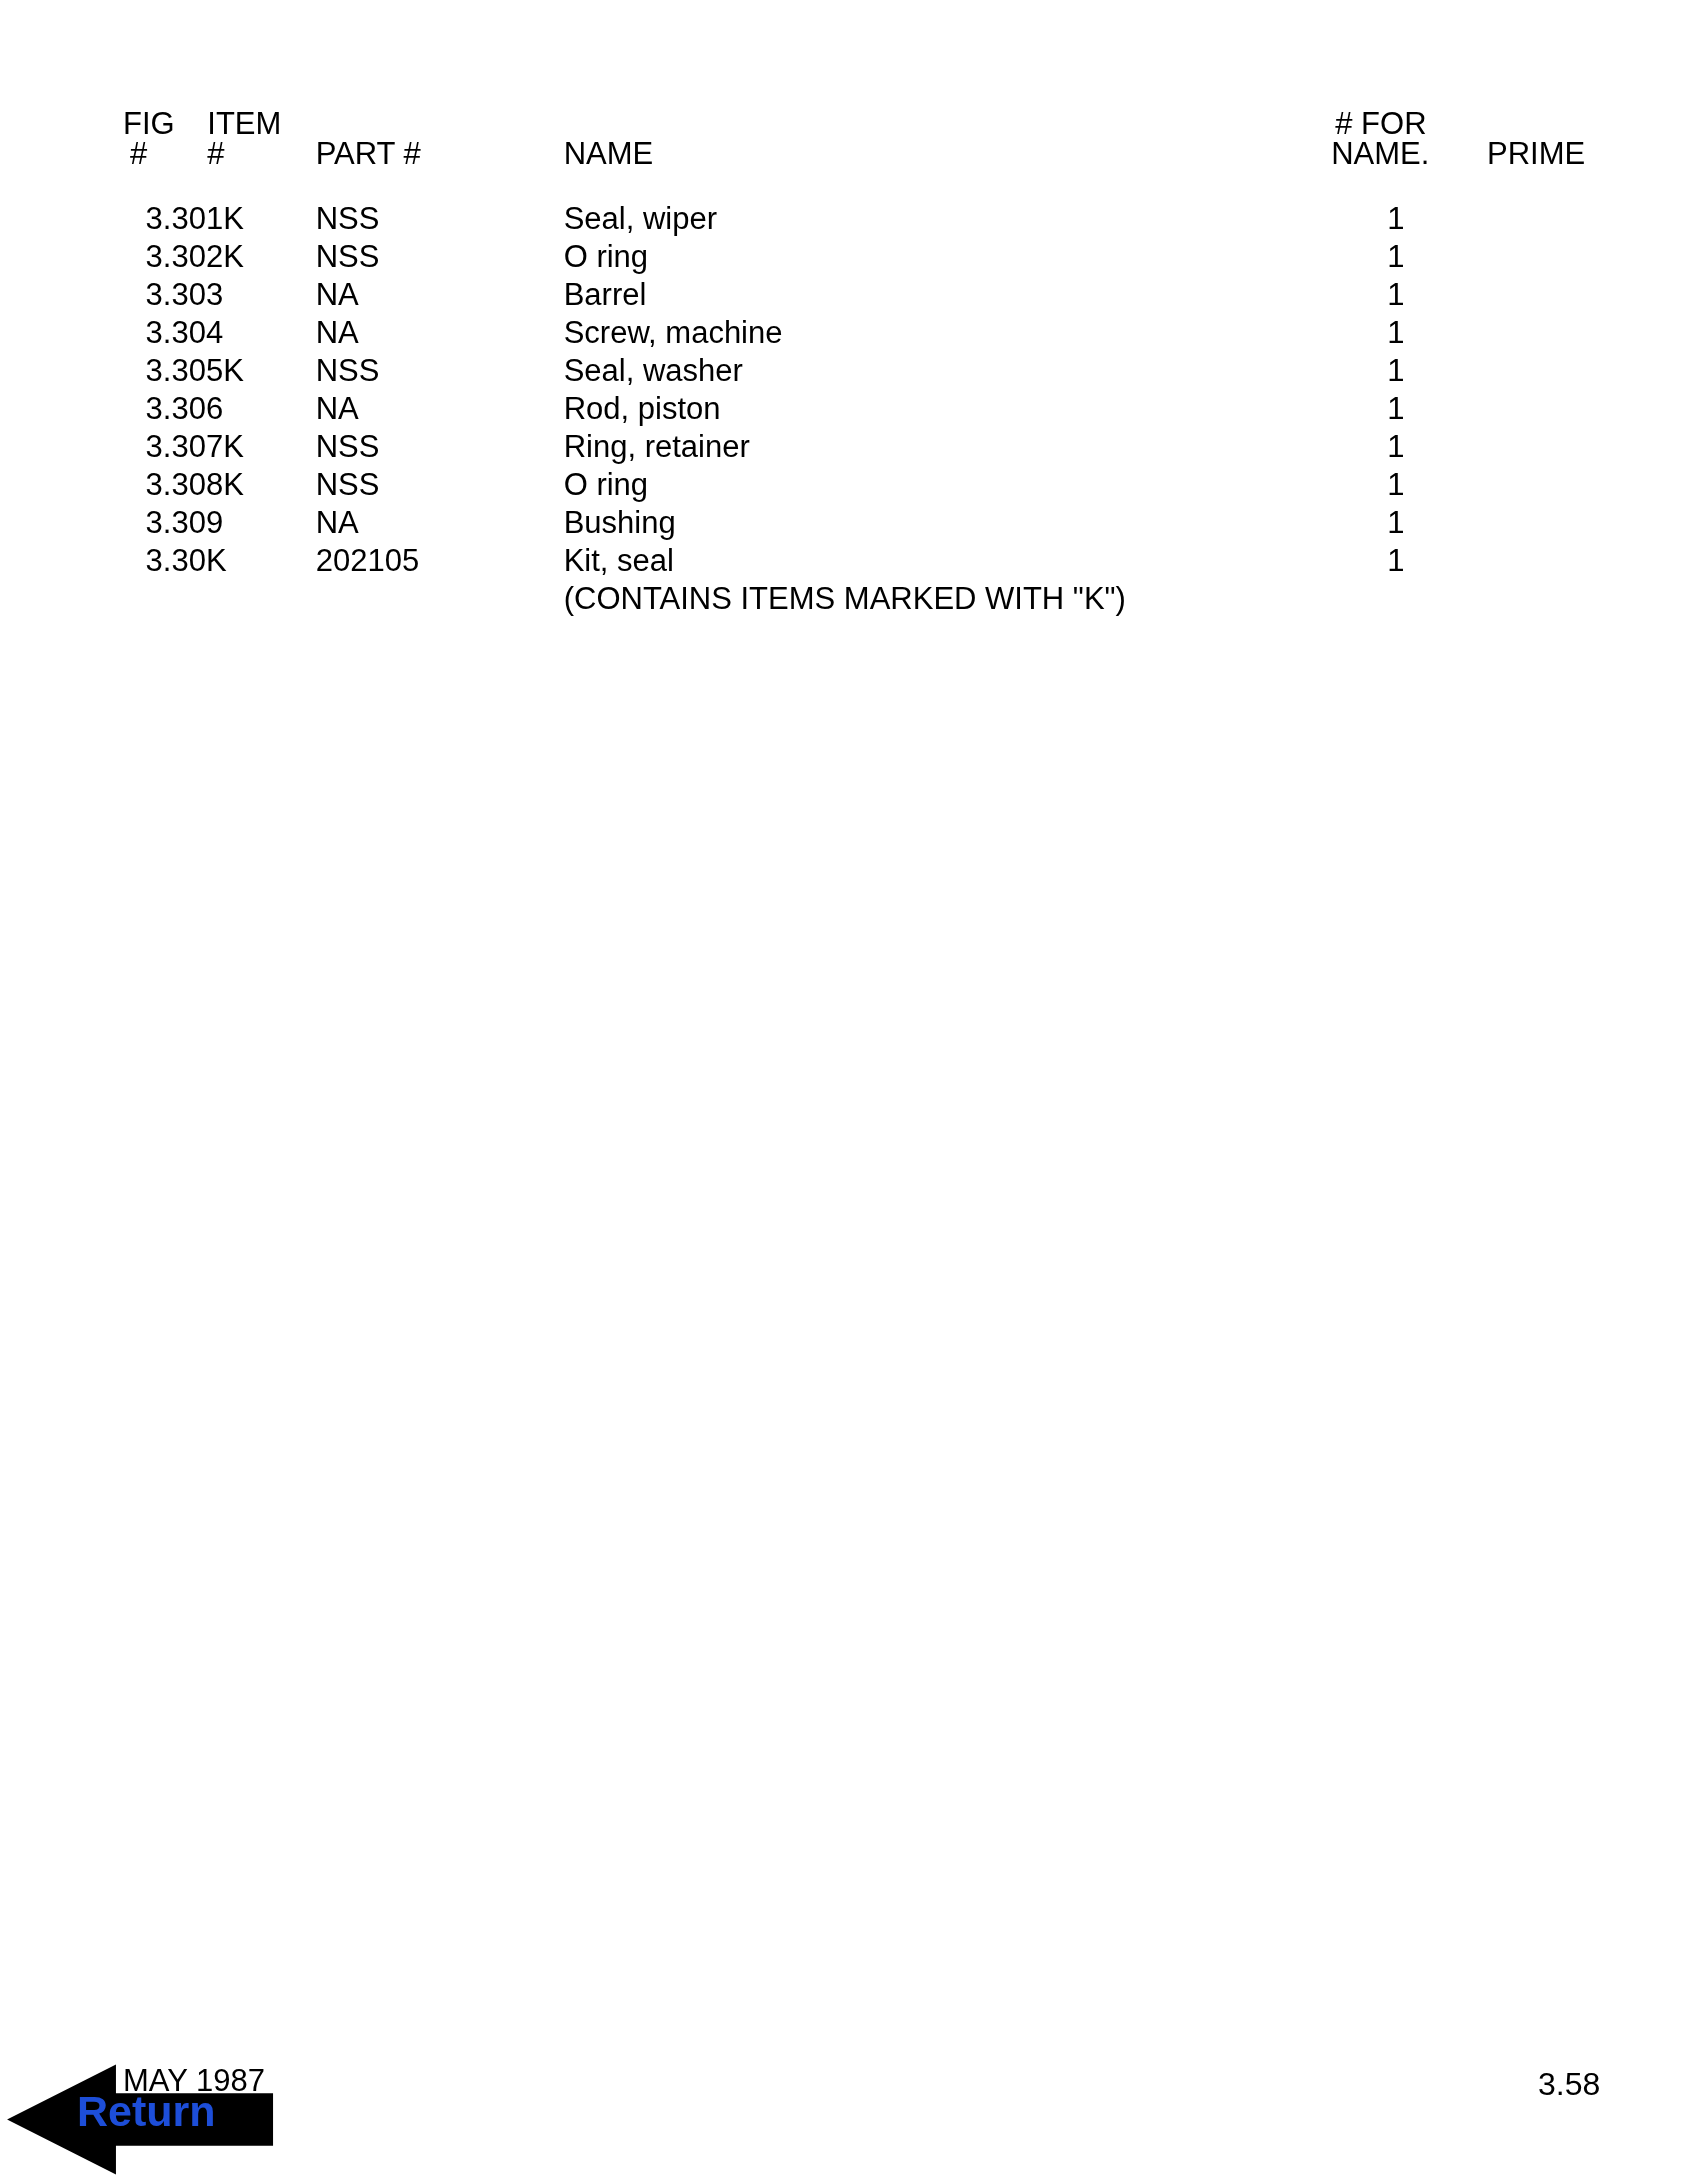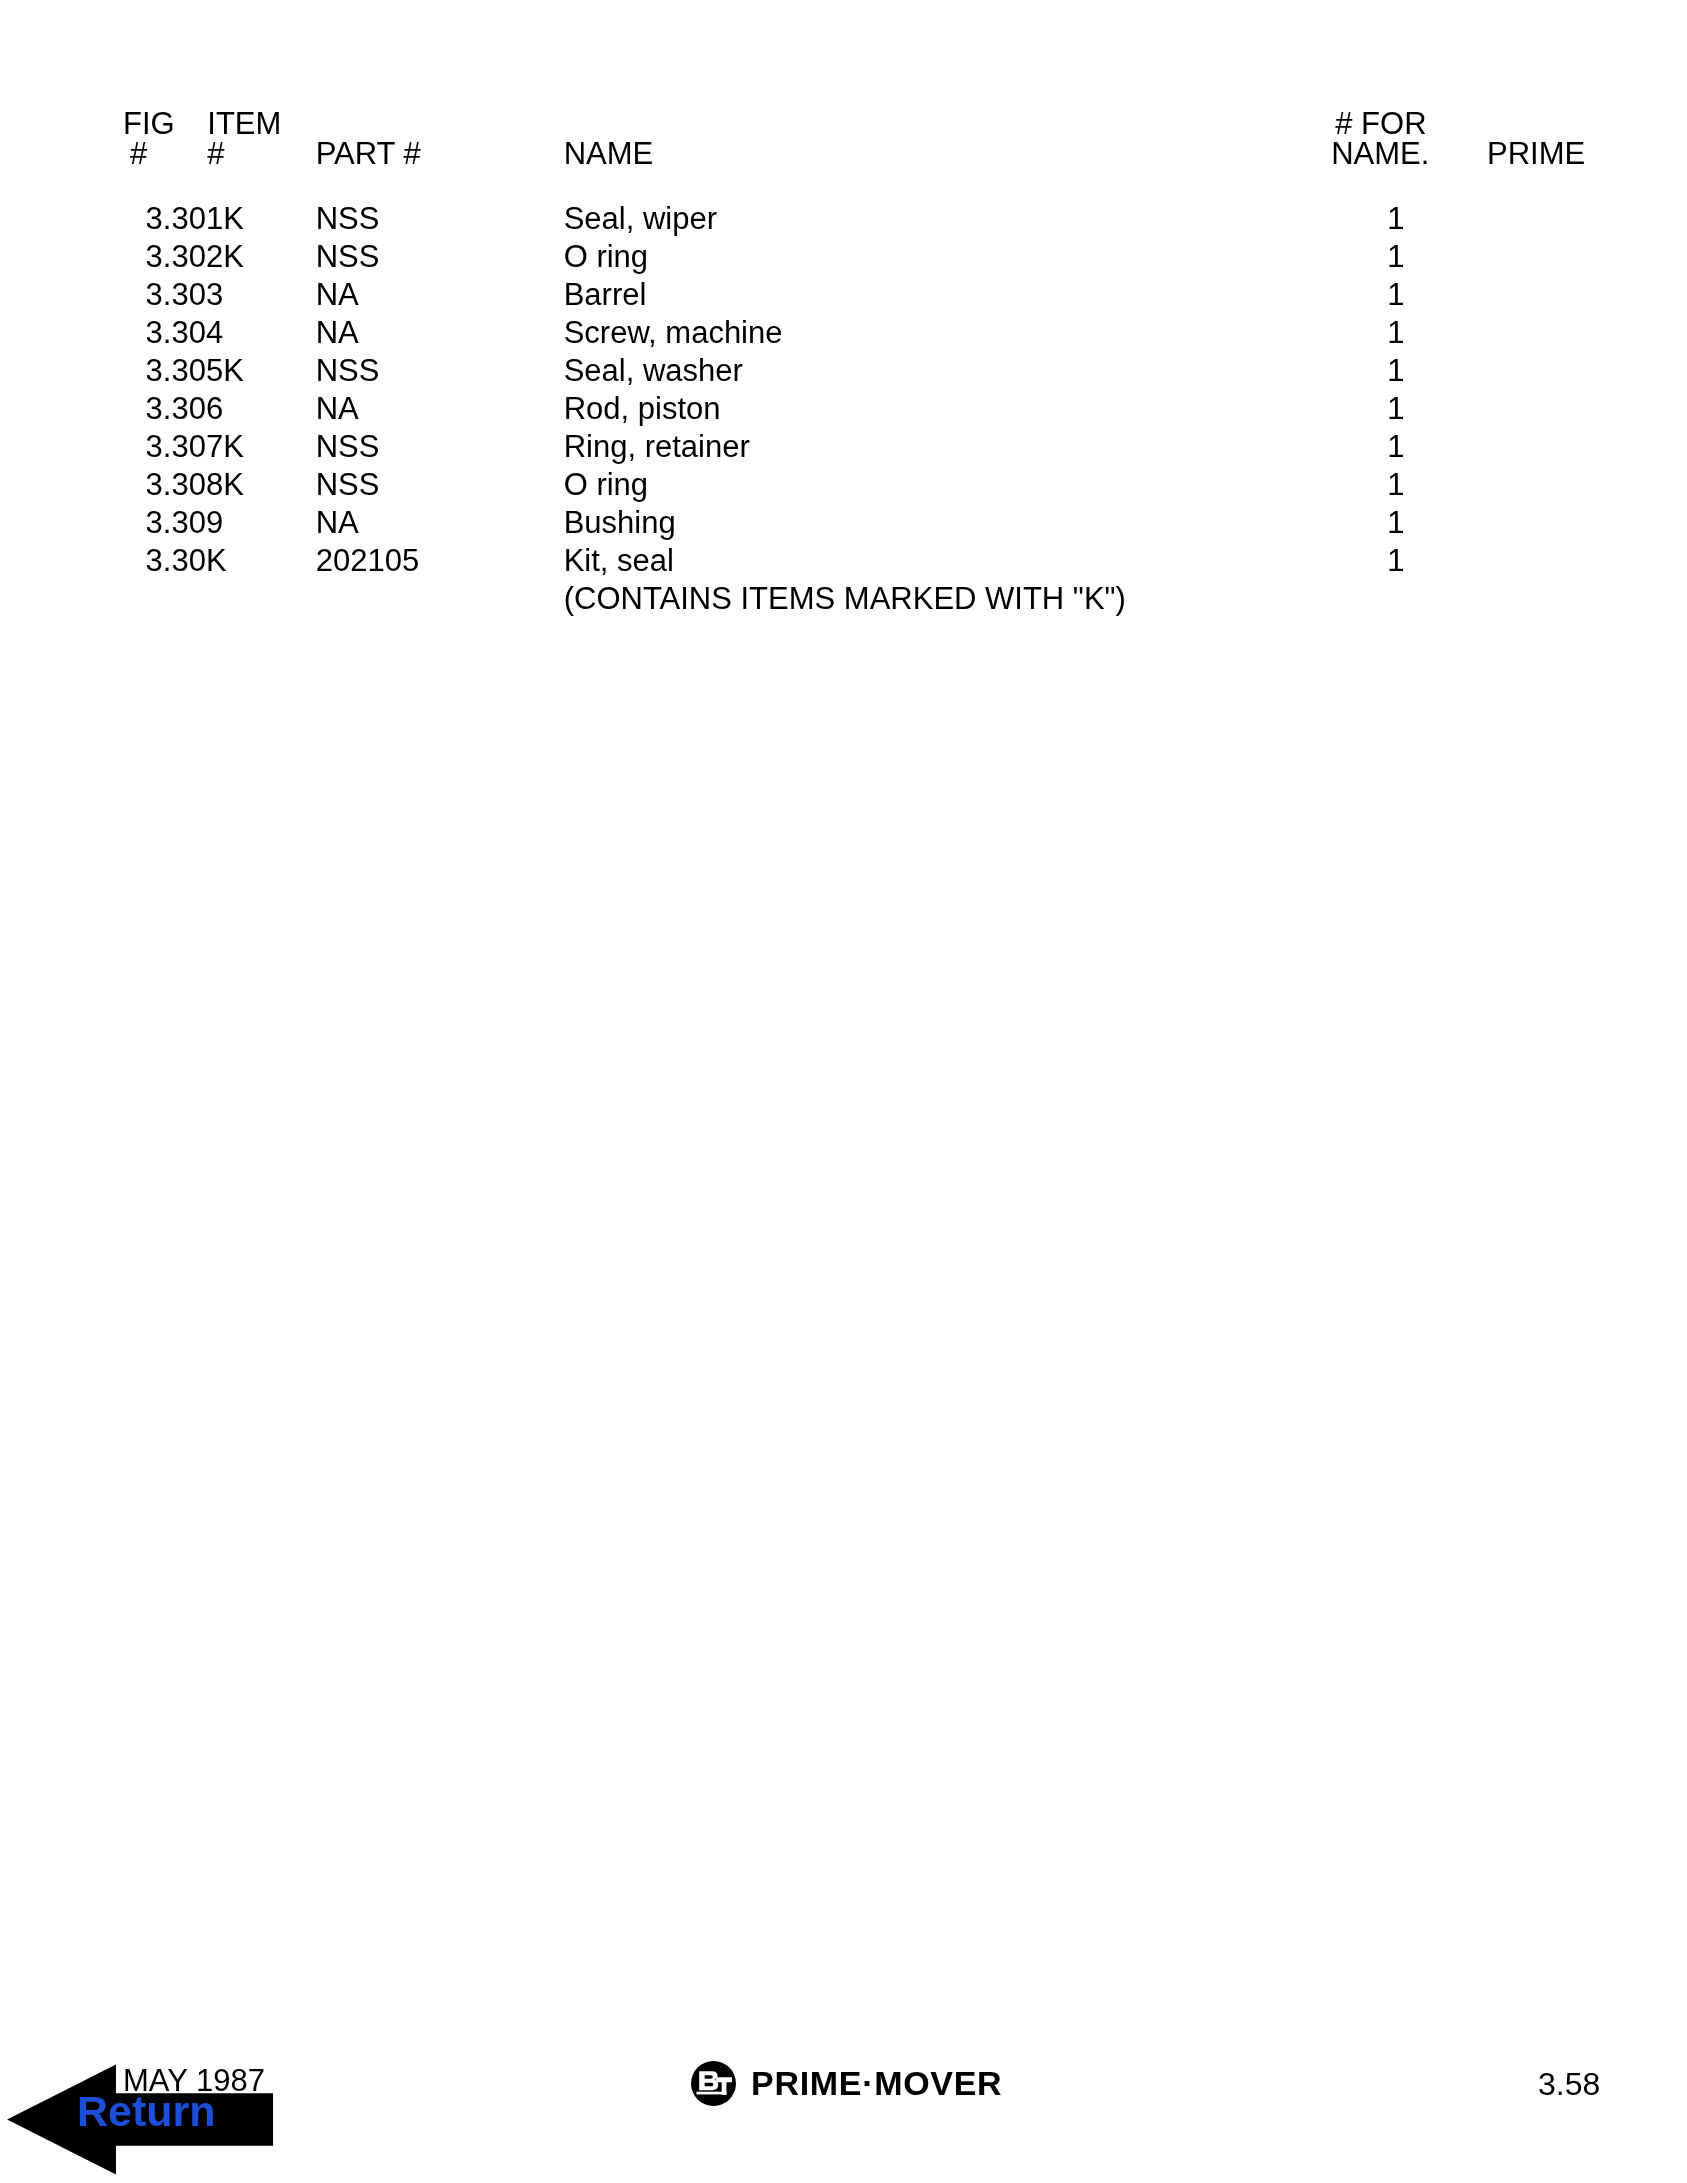--- a/index.html
+++ b/index.html
@@ -173,33 +173,17 @@
 
   <div class="footer-date">MAY 1987</div>
 
   <div class="return-button">
     <svg viewBox="0 0 400 164" xmlns="http://www.w3.org/2000/svg" aria-hidden="true">
       <path d="M 10 82 L 168 2 L 168 44 L 396 44 L 396 120 L 168 120 L 168 162 Z" fill="#000000"></path>
     </svg>
   </div>
   <div class="return-label">Return</div>
 
-  <div class="brand">
-    <span class="brand-mark">
-      <svg viewBox="0 0 66 66" xmlns="http://www.w3.org/2000/svg" aria-hidden="true">
-        <circle cx="33" cy="33" r="33" fill="#000000"></circle>
-
-        <path d="M 12 15 L 31 15 Q 39 15 39 22 Q 39 26 35 28 Q 40 30 40 35 Q 40 43 31 43 L 12 43 Z
-                 M 20 21 L 20 26 L 29 26 Q 32 26 32 23.5 Q 32 21 29 21 Z
-                 M 20 32 L 20 37 L 30 37 Q 33 37 33 34.5 Q 33 32 30 32 Z" fill="#ffffff" fill-rule="evenodd"></path>
-
-        <path d="M 37 24 L 60 24 L 60 31 L 52 31 L 52 50 L 45 50 L 45 31 L 37 31 Z" fill="#ffffff"></path>
-
-        <rect x="8" y="45" width="44" height="4" fill="#ffffff"></rect>
-      </svg>
-    </span>
-    <span class="brand-word">PRIME·MOVER</span>
-  </div>
 
   <div class="page-number">3.58</div>
 
 </div>
 
 
 </body></html>

